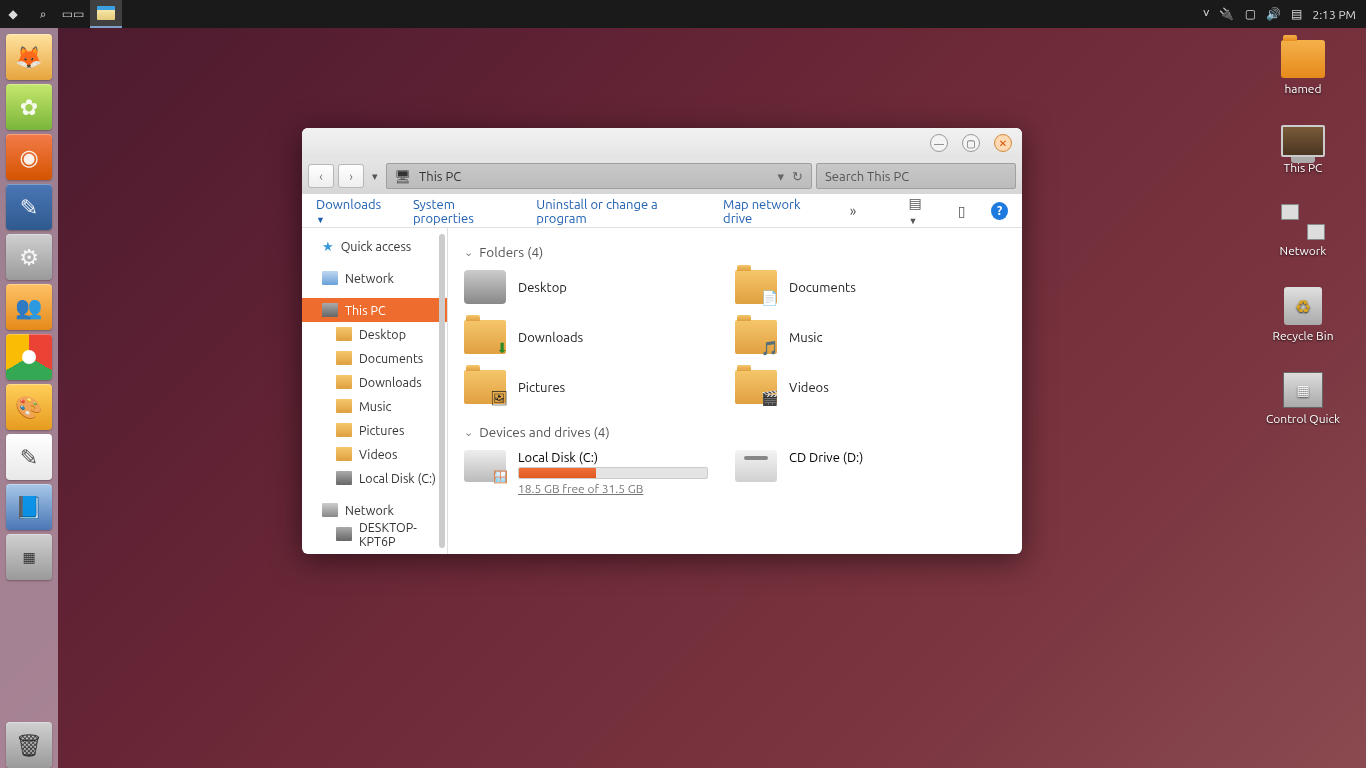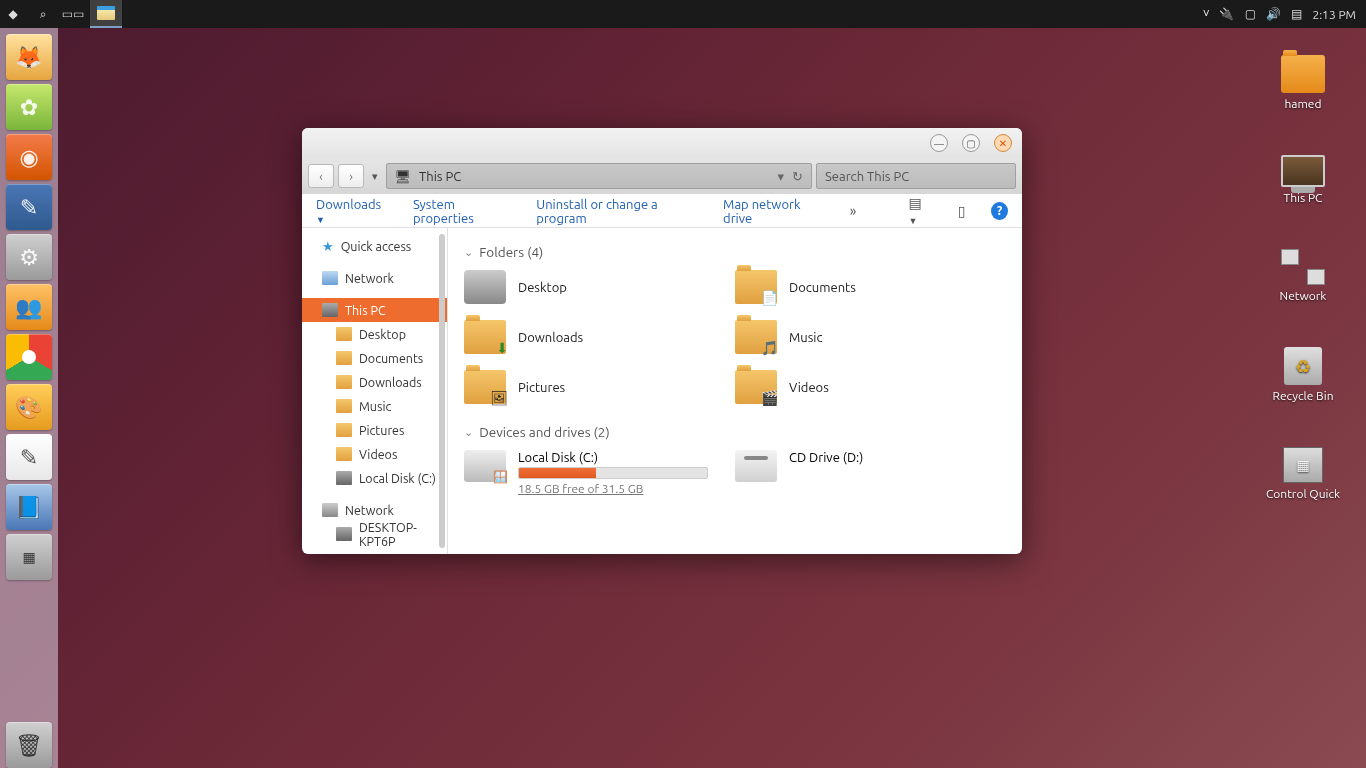--- a/index.html
+++ b/index.html
@@ -25,21 +25,21 @@
 .launch-item.people { background: linear-gradient(#ffc266,#e58a1a); }
 .launch-item.chrome { background: conic-gradient(#ea4335 0 120deg,#34a853 120deg 240deg,#fbbc05 240deg 360deg); }
 .launch-item.paint { background: linear-gradient(#ffcf5a,#e69b1f); }
 .launch-item.note { background: linear-gradient(#fff,#e8e8e8); }
 .launch-item.office { background: linear-gradient(#a8c8e8,#4a76b5); }
 .launch-spacer { flex: 1; }
 .launch-inner { font-size: 22px; color: rgba(255,255,255,0.9); }
 
 
 .desktop-icons { position: absolute; right: 18px; top: 40px; display: flex; flex-direction: column; gap: 30px; z-index: 2; }
-.dicon { width: 90px; display: flex; flex-direction: column; align-items: center; gap: 4px; color: #fff; font-size: 12px; text-shadow: 0 1px 2px rgba(0,0,0,0.8); text-align: center; margin-top: 15px; }
+.dicon { width: 90px; display: flex; flex-direction: column; align-items: center; gap: 4px; color: #fff; font-size: 12px; text-shadow: 0 1px 2px rgba(0,0,0,0.8); text-align: center; }
 .dicon .dbox { width: 44px; height: 38px; border-radius: 3px; }
 .home-folder { background: linear-gradient(#f5b04a, #e58a1a); position: relative; }
 .home-folder::before { content:""; position: absolute; top:-5px; left:2px; width:14px; height:6px; background: linear-gradient(#f5b04a,#e58a1a); border-radius:2px 2px 0 0; }
 .monitor { width:44px; height:32px; background: linear-gradient(#7a5a3a,#4a3520); border:2px solid #ccc; border-radius:2px; position:relative; }
 .monitor::after { content:""; position:absolute; bottom:-8px; left:50%; transform:translateX(-50%); width:24px; height:6px; background:#aaa; border-radius:0 0 3px 3px; }
 .network { width:44px; height:36px; position:relative; }
 .network::before, .network::after { content:""; position:absolute; width:16px; height:14px; background:#ddd; border:1px solid #888; }
 .network::before { top:0; left:0; } .network::after { bottom:0; right:0; }
 .recycle { width:38px; height:38px; background: linear-gradient(#e0e0e0,#aaa); border-radius:3px; position:relative; display:flex; align-items:center; justify-content:center; }
 .recycle span { font-size:18px; color:#daa520; }
@@ -304,21 +304,21 @@
         <div class="fitem">
             <div class="ficon">
               <span class="ovl">🎬</span>
             </div>
             <span>Videos</span>
           </div>
       </div>
 
       <div class="group-hdr">
         <span class="chev">⌄</span>
-        <span>Devices and drives (2)</span>
+        <span>Devices and drives (4)</span>
       </div>
       <div class="folder-grid">
         <div class="drive">
           <div class="drive-ico">
               <span style="position:absolute;bottom:-2px;right:-2px;font-size:12px">🪟</span>
             </div>
           <div class="drive-body">
             <span>Local Disk (C:)</span>
             <div class="usage">
                 <div class="fill" id="cfill" style="width: 41%;"></div>

